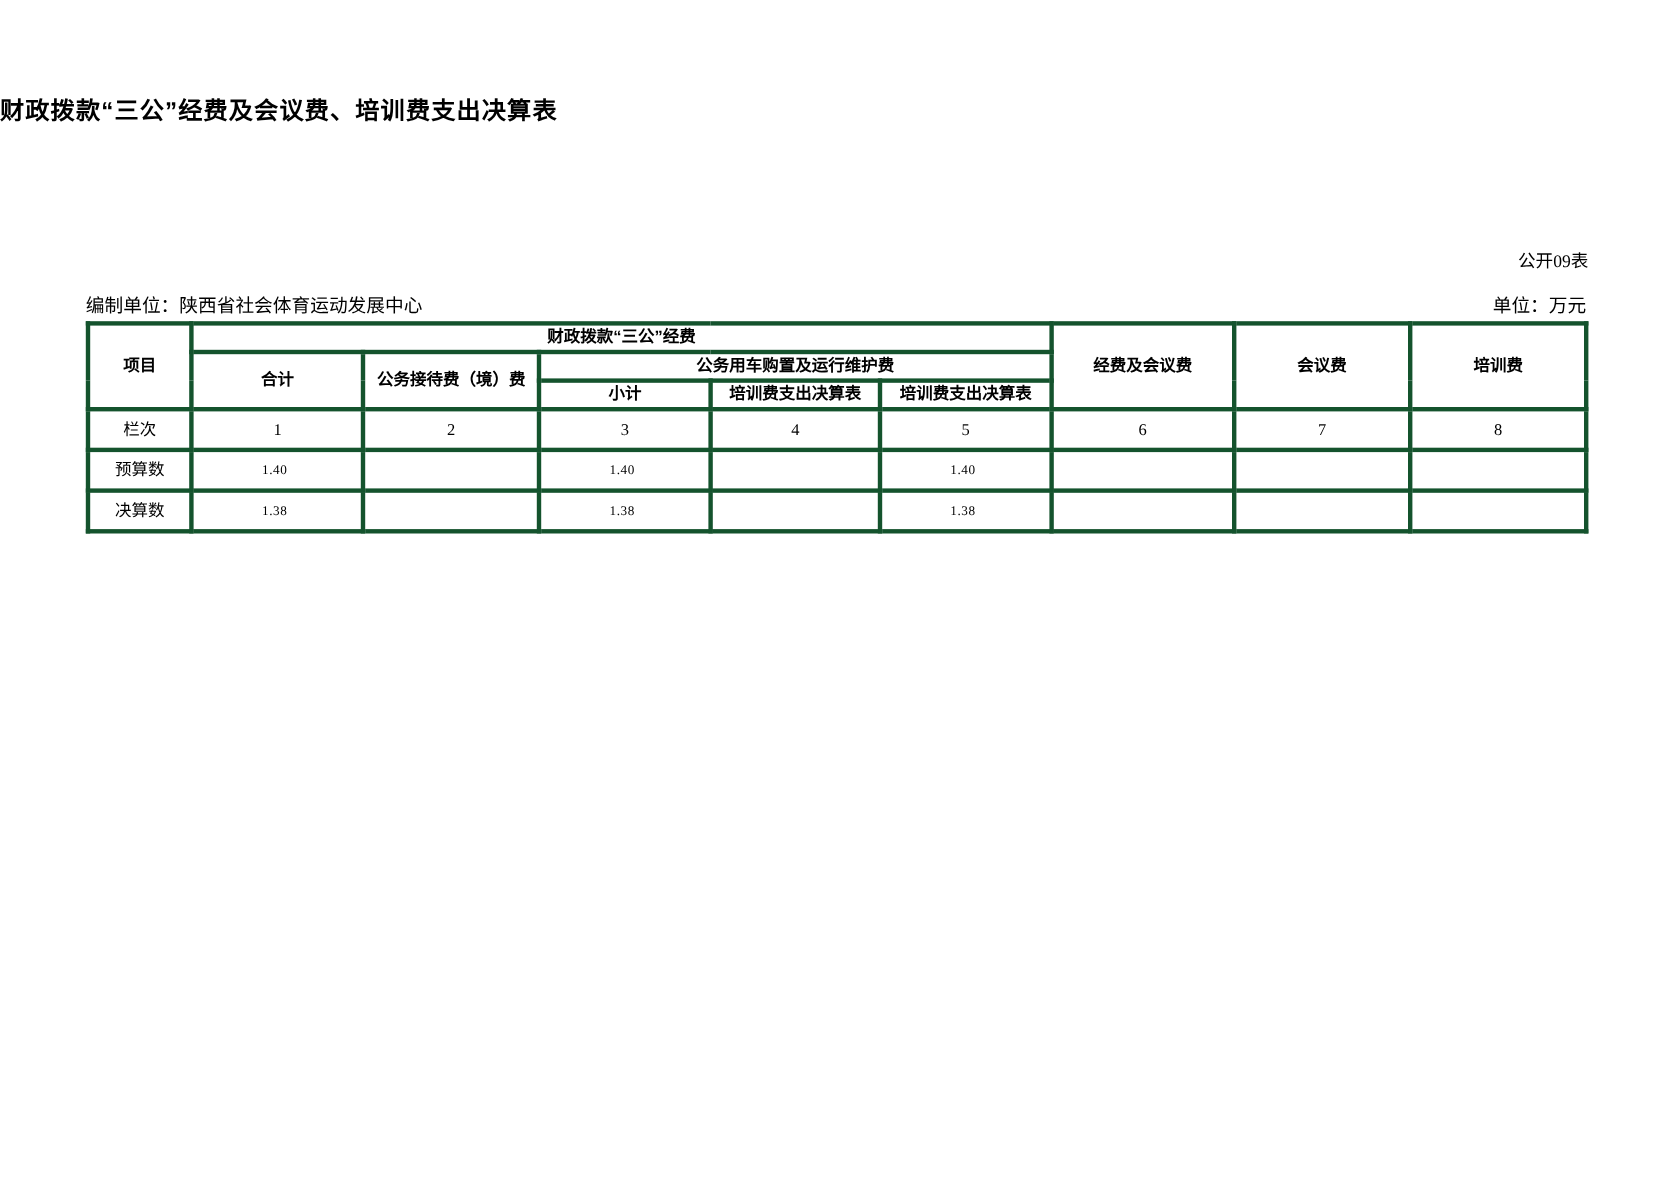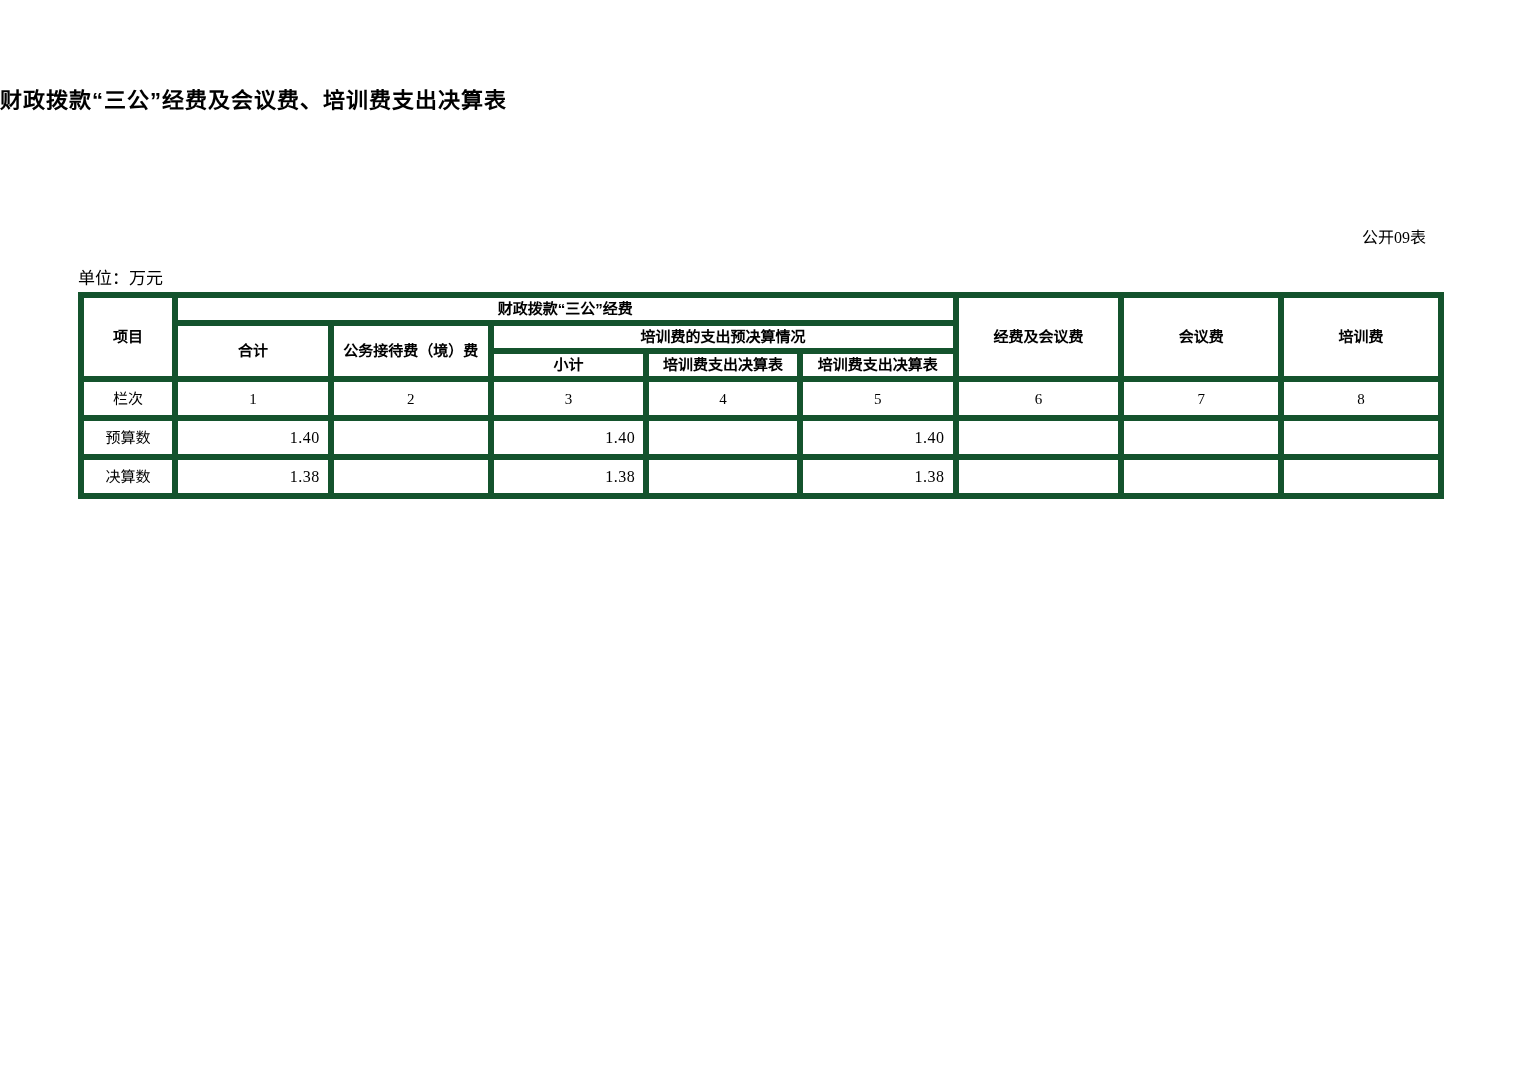--- a/index.html
+++ b/index.html
@@ -27,21 +27,21 @@
     text-align: left;
     font-family: "Liberation Sans", "DejaVu Sans", sans-serif;
     font-weight: bold;
     font-size: 22px;
     letter-spacing: 1px;
     margin-top: 82px;
   }
 
   .form-code {
     position: absolute;
-    right: 94px;
+    right: 76px;
     top: 142px;
     font-size: 16px;
     font-family: "Liberation Serif", "DejaVu Serif", serif;
   }
 
   .meta-row {
     position: absolute;
     left: 78px;
     right: 78px;
     top: 182px;
@@ -57,21 +57,21 @@
   table.fin {
     position: absolute;
     left: 78px;
     top: 210px;
     width: 1366px;
     border-collapse: collapse;
     table-layout: fixed;
   }
 
   table.fin td, table.fin th {
-    border: 6px solid #14532d;
+    border: 4px solid #14532d;
     text-align: center;
     vertical-align: middle;
     font-size: 15px;
     font-weight: normal;
     padding: 2px 3px;
     line-height: 1.2;
   }
 
   table.fin .hdr {
     font-family: "Liberation Sans", "DejaVu Sans", sans-serif;
@@ -79,23 +79,23 @@
     font-size: 15px;
   }
 
   table.fin .rowhdr {
     font-size: 15px;
     height: 29px;
     margin-left: 44px;
   }
 
   table.fin .num {
-    text-align: right;
+    text-align: center;
     padding-right: 8px;
-    font-size: 16px;
+    font-size: 12px;
     letter-spacing: 0.5px;
   }
 
   .r-lane { height: 29px; }
 
   .note {
     position: absolute;
     left: 78px;
     width: 1368px;
     top: 412px;
@@ -107,20 +107,21 @@
 </head>
 <body>
 
 <div class="page">
 
   <div class="doc-title">财政拨款“三公”经费及会议费、培训费支出决算表</div>
 
   <div class="form-code">公开09表</div>
 
   <div class="meta-row">
+    <div class="meta-left">编制单位：陕西省社会体育运动发展中心</div>
     <div class="meta-right">单位：万元</div>
   </div>
 
   <table class="fin">
     <colgroup>
       <col style="width:92px">
       <col style="width:152px">
       <col style="width:156px">
       <col style="width:152px">
       <col style="width:150px">
@@ -133,21 +134,21 @@
       <tr>
         <td class="hdr" rowspan="3">项目</td>
         <td class="hdr" colspan="5">财政拨款“三公”经费</td>
         <td class="hdr" rowspan="3">经费及会议费</td>
         <td class="hdr" rowspan="3">会议费</td>
         <td class="hdr" rowspan="3">培训费</td>
       </tr>
       <tr>
         <td class="hdr" rowspan="2">合计</td>
         <td class="hdr" rowspan="2">公务接待费（境）费</td>
-        <td class="hdr" colspan="3">培训费的支出预决算情况</td>
+        <td class="hdr" colspan="3">公务用车购置及运行维护费</td>
       </tr>
       <tr>
         <td class="hdr">小计</td>
         <td class="hdr">培训费支出决算表</td>
         <td class="hdr">培训费支出决算表</td>
       </tr>
     </thead>
     <tbody>
       <tr class="r-lane">
         <td class="rowhdr">栏次</td>

